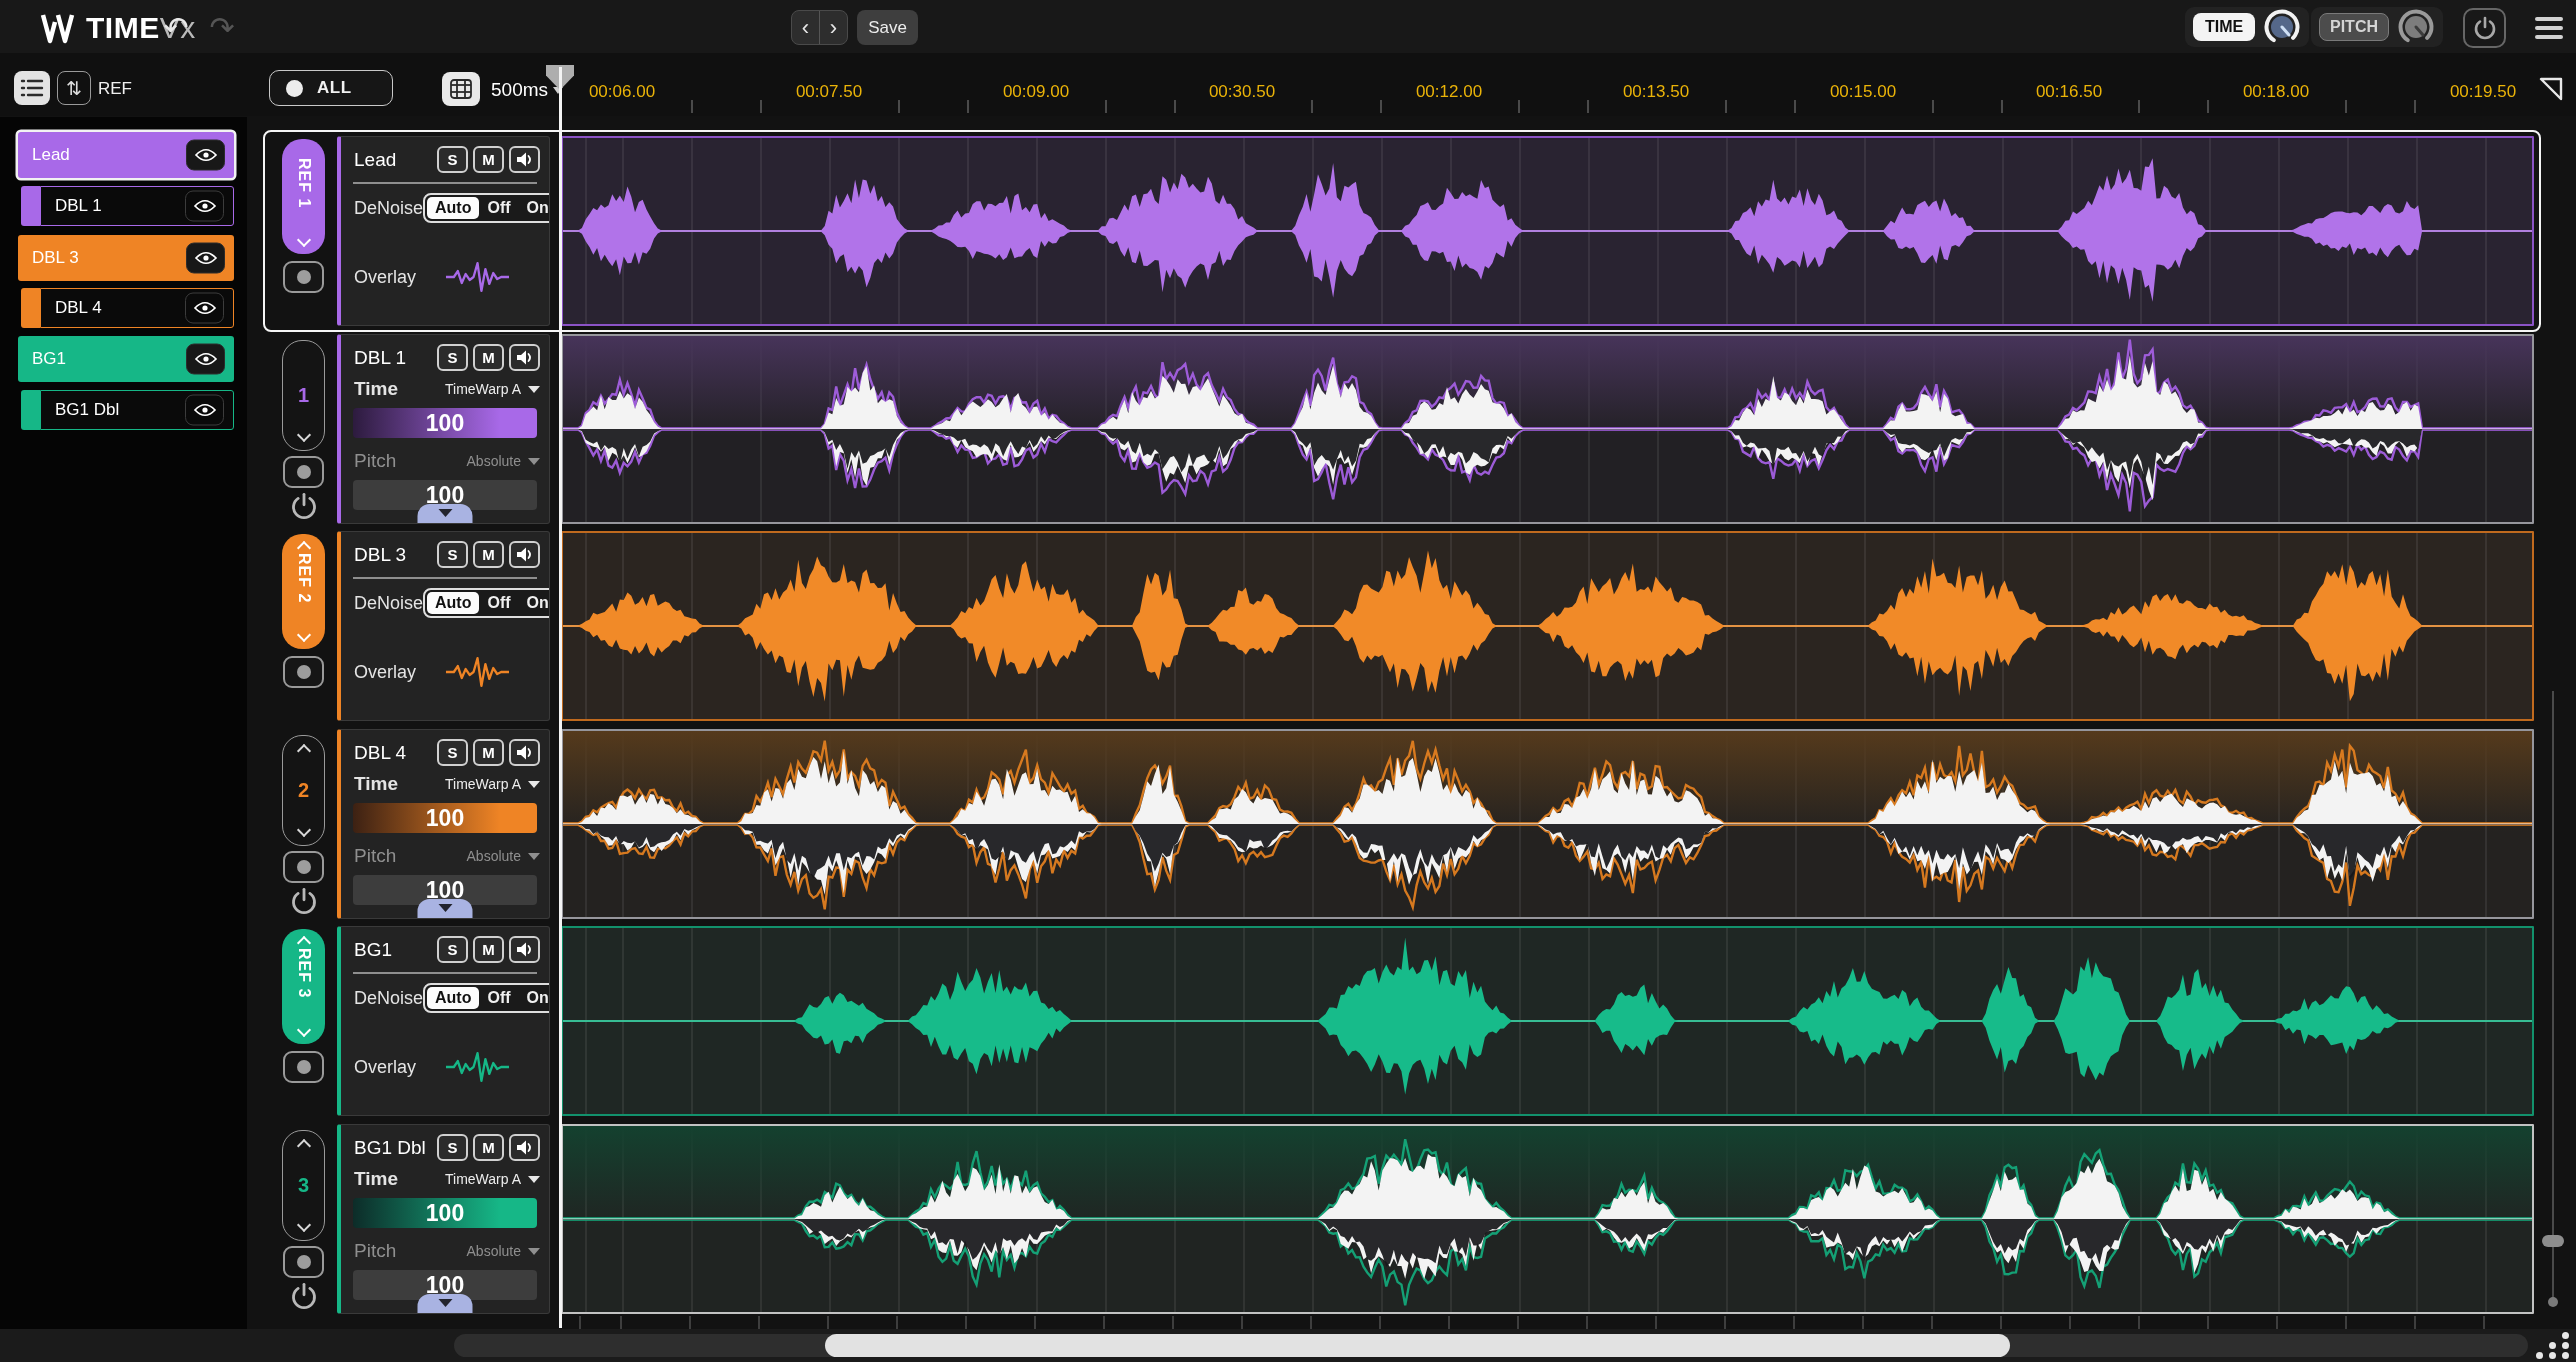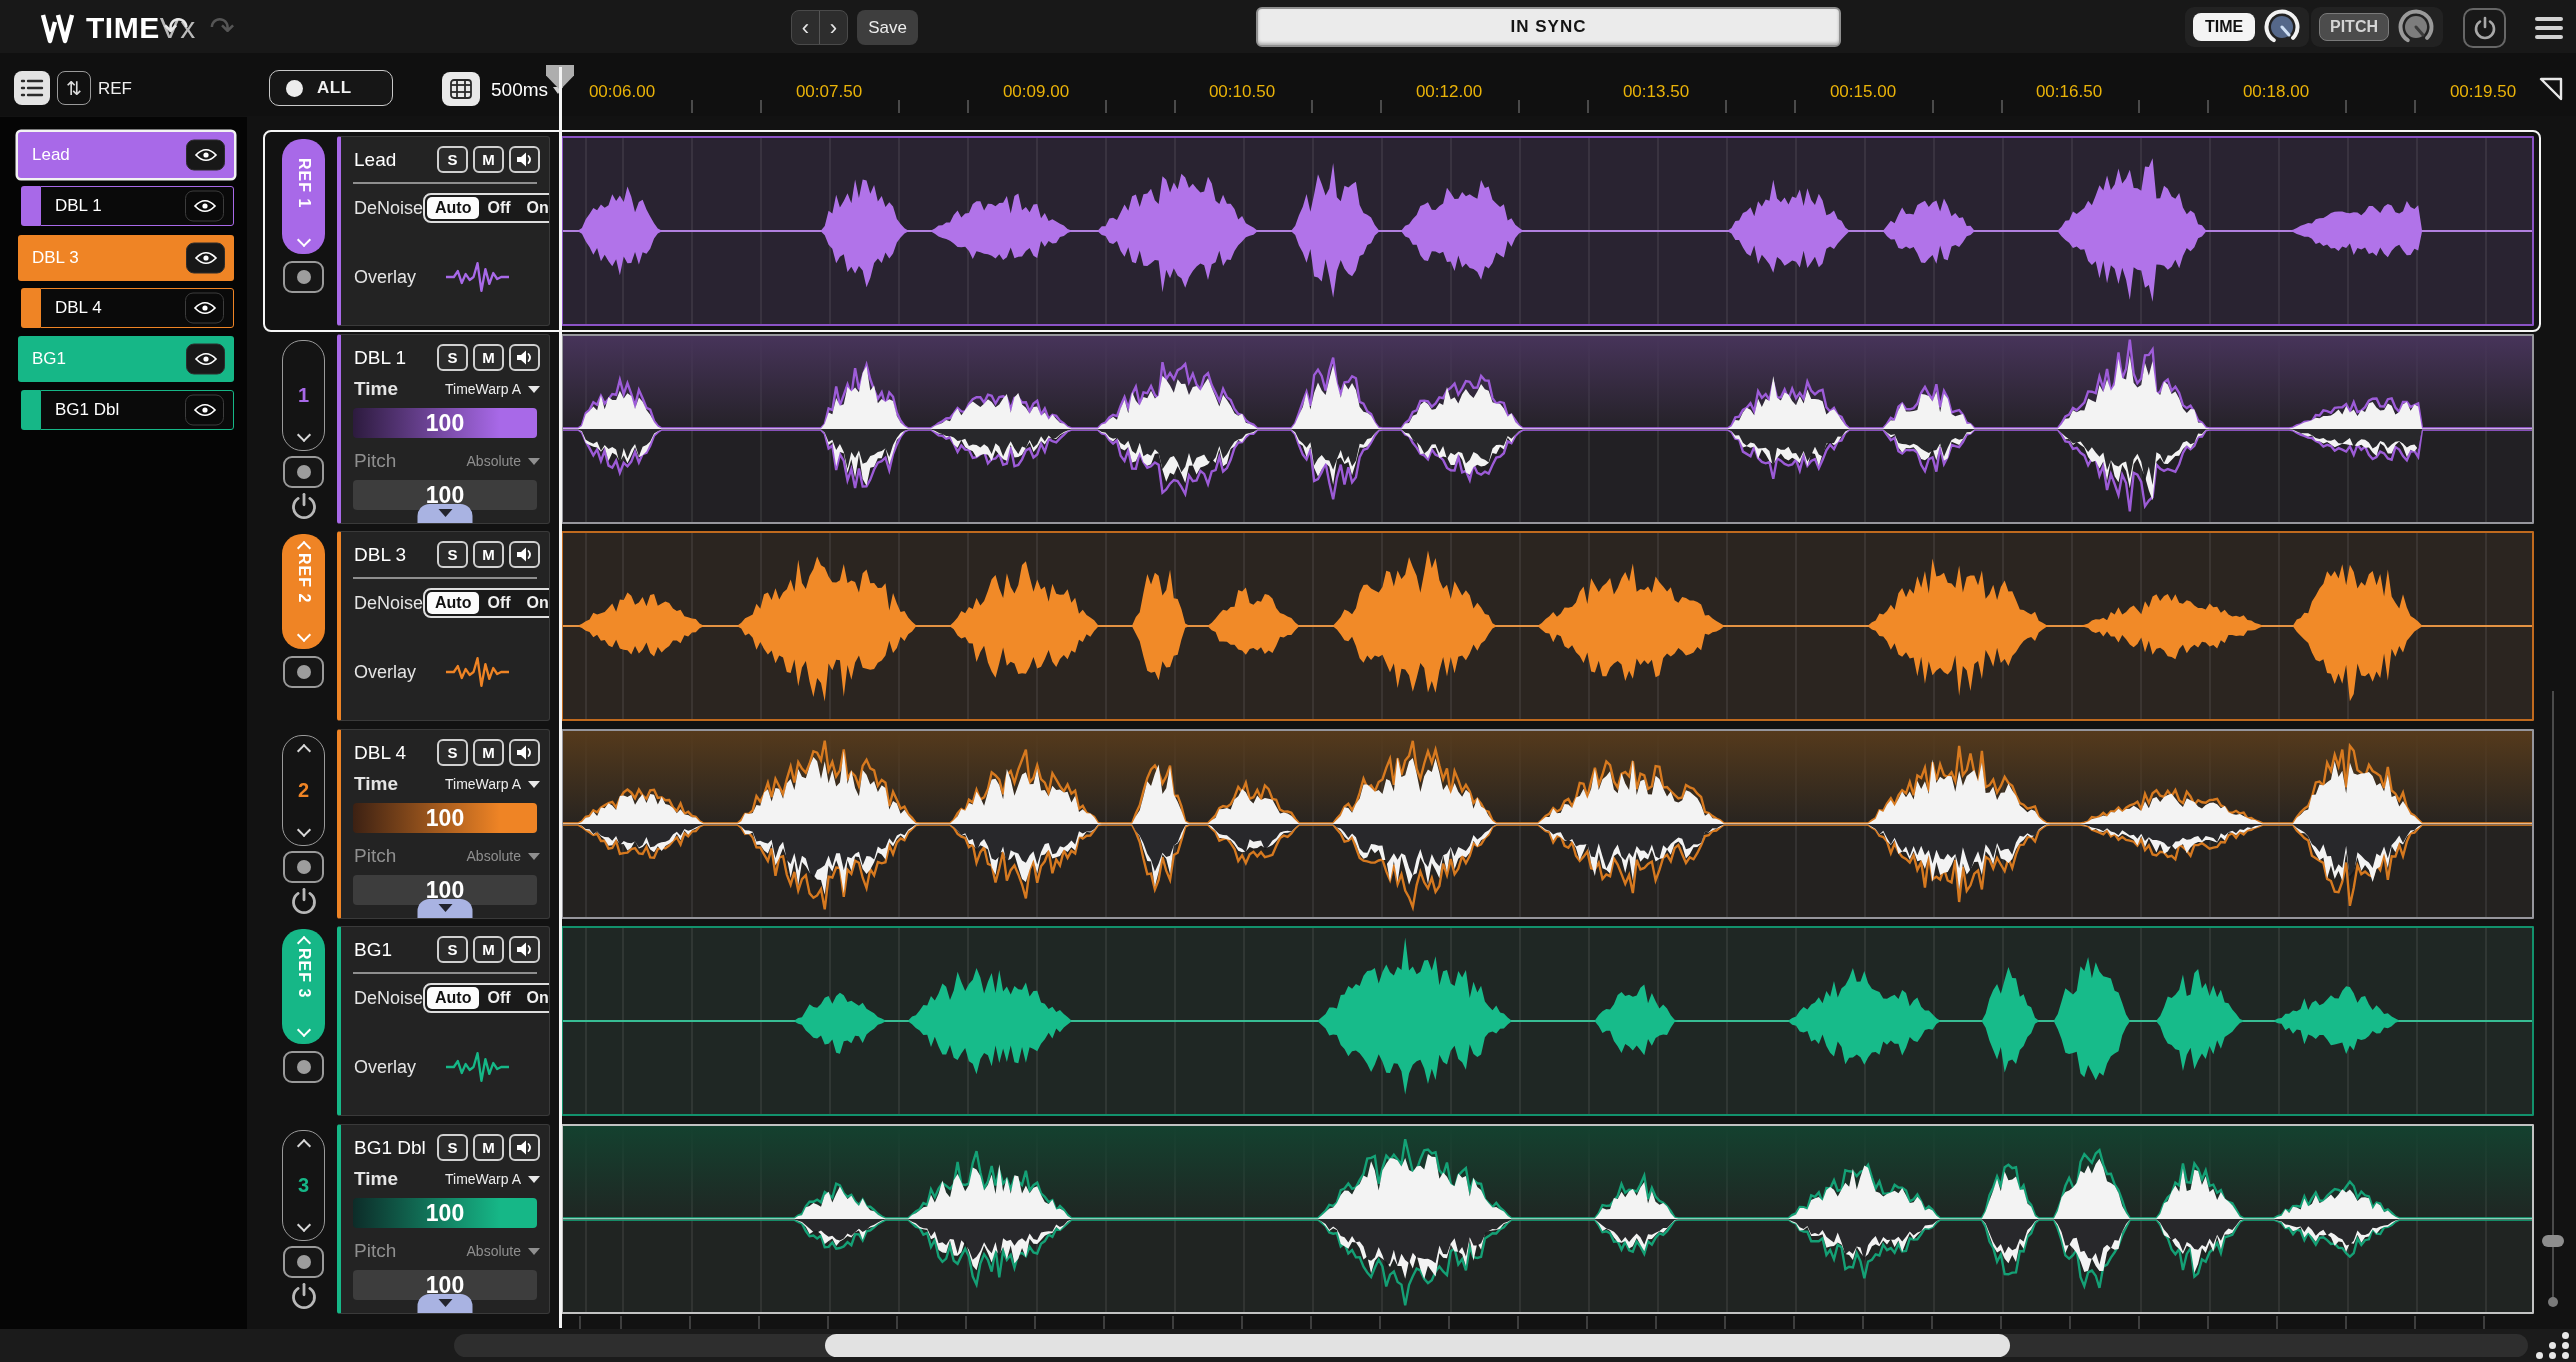--- a/index.html
+++ b/index.html
@@ -162,21 +162,20 @@
         <span>TIME</span><span class="lite">Vx</span>
       </div>
     </div>
     <div class="histbtn undo">↶</div>
     <div class="histbtn redo">↷</div>
     <div class="navgroup">
       <div class="nb">‹</div>
       <div class="nb">›</div>
     </div>
     <div class="savebtn">Save</div>
-    <div class="insync">IN SYNC</div>
 
     <div class="tpgroup tg-time">
       <div class="pill-time">TIME</div>
       <svg width="38" height="38" viewBox="0 0 38 38">
         <circle cx="19" cy="19" r="15.5" fill="none" stroke="#f2f2f2" stroke-width="4" stroke-dasharray="76 22" transform="rotate(122 19 19)" stroke-linecap="round"></circle>
         <circle cx="19" cy="19" r="11" fill="#55688a"></circle>
         <line x1="19" y1="19" x2="26" y2="27" stroke="#cfe0f5" stroke-width="3" stroke-linecap="round"></line>
       </svg>
     </div>
     <div class="tpgroup tg-pitch">
@@ -231,21 +230,21 @@
       </svg>
     </div>
     <div class="zoomdd">
       <span>500ms</span>
         <span class="caret"></span>
     </div>
     <div id="ruler">
         <span class="ruler-label" style="left: 622px;">00:06.00</span>
         <span class="ruler-label" style="left: 829px;">00:07.50</span>
         <span class="ruler-label" style="left: 1036px;">00:09.00</span>
-        <span class="ruler-label" style="left: 1242px;">00:10.50</span>
+        <span class="ruler-label" style="left: 1242px;">00:30.50</span>
         <span class="ruler-label" style="left: 1449px;">00:12.00</span>
         <span class="ruler-label" style="left: 1656px;">00:13.50</span>
         <span class="ruler-label" style="left: 1863px;">00:15.00</span>
         <span class="ruler-label" style="left: 2069px;">00:16.50</span>
         <span class="ruler-label" style="left: 2276px;">00:18.00</span>
         <span class="ruler-label" style="left: 2483px;">00:19.50</span>
         <div class="ruler-tick" style="left: 691px;"></div>
         <div class="ruler-tick" style="left: 760px;"></div>
         <div class="ruler-tick" style="left: 898px;"></div>
         <div class="ruler-tick" style="left: 967px;"></div>

